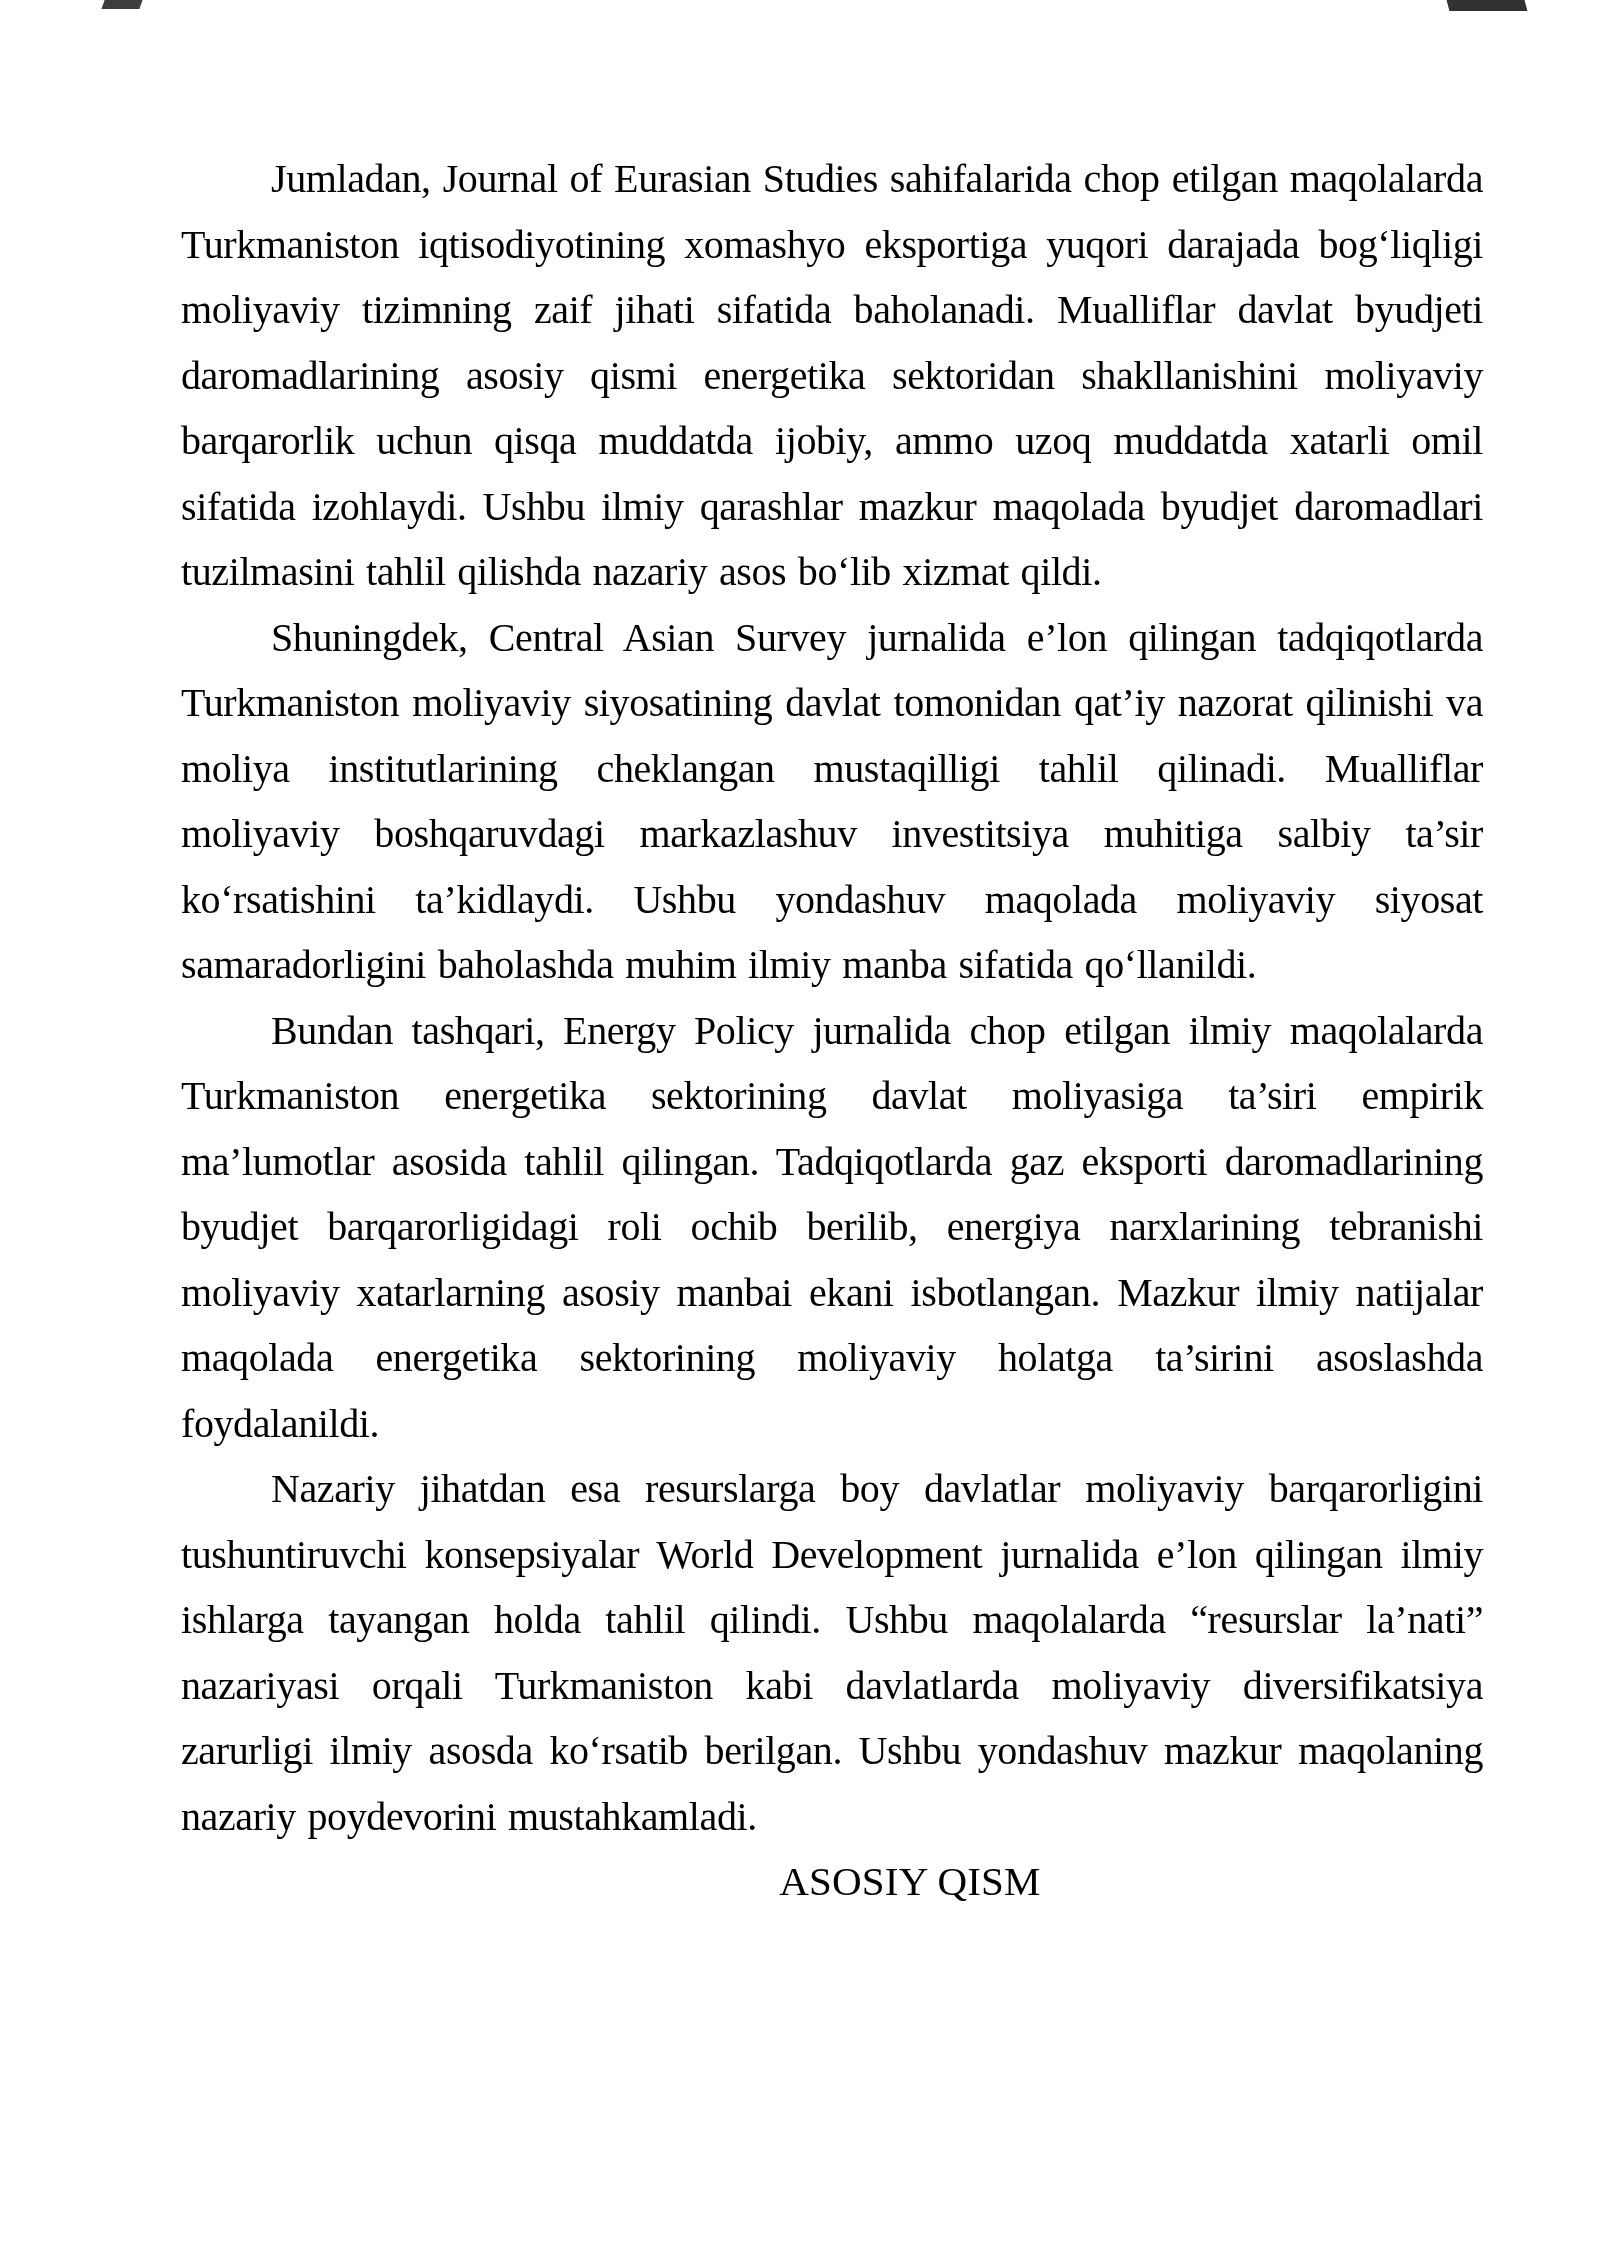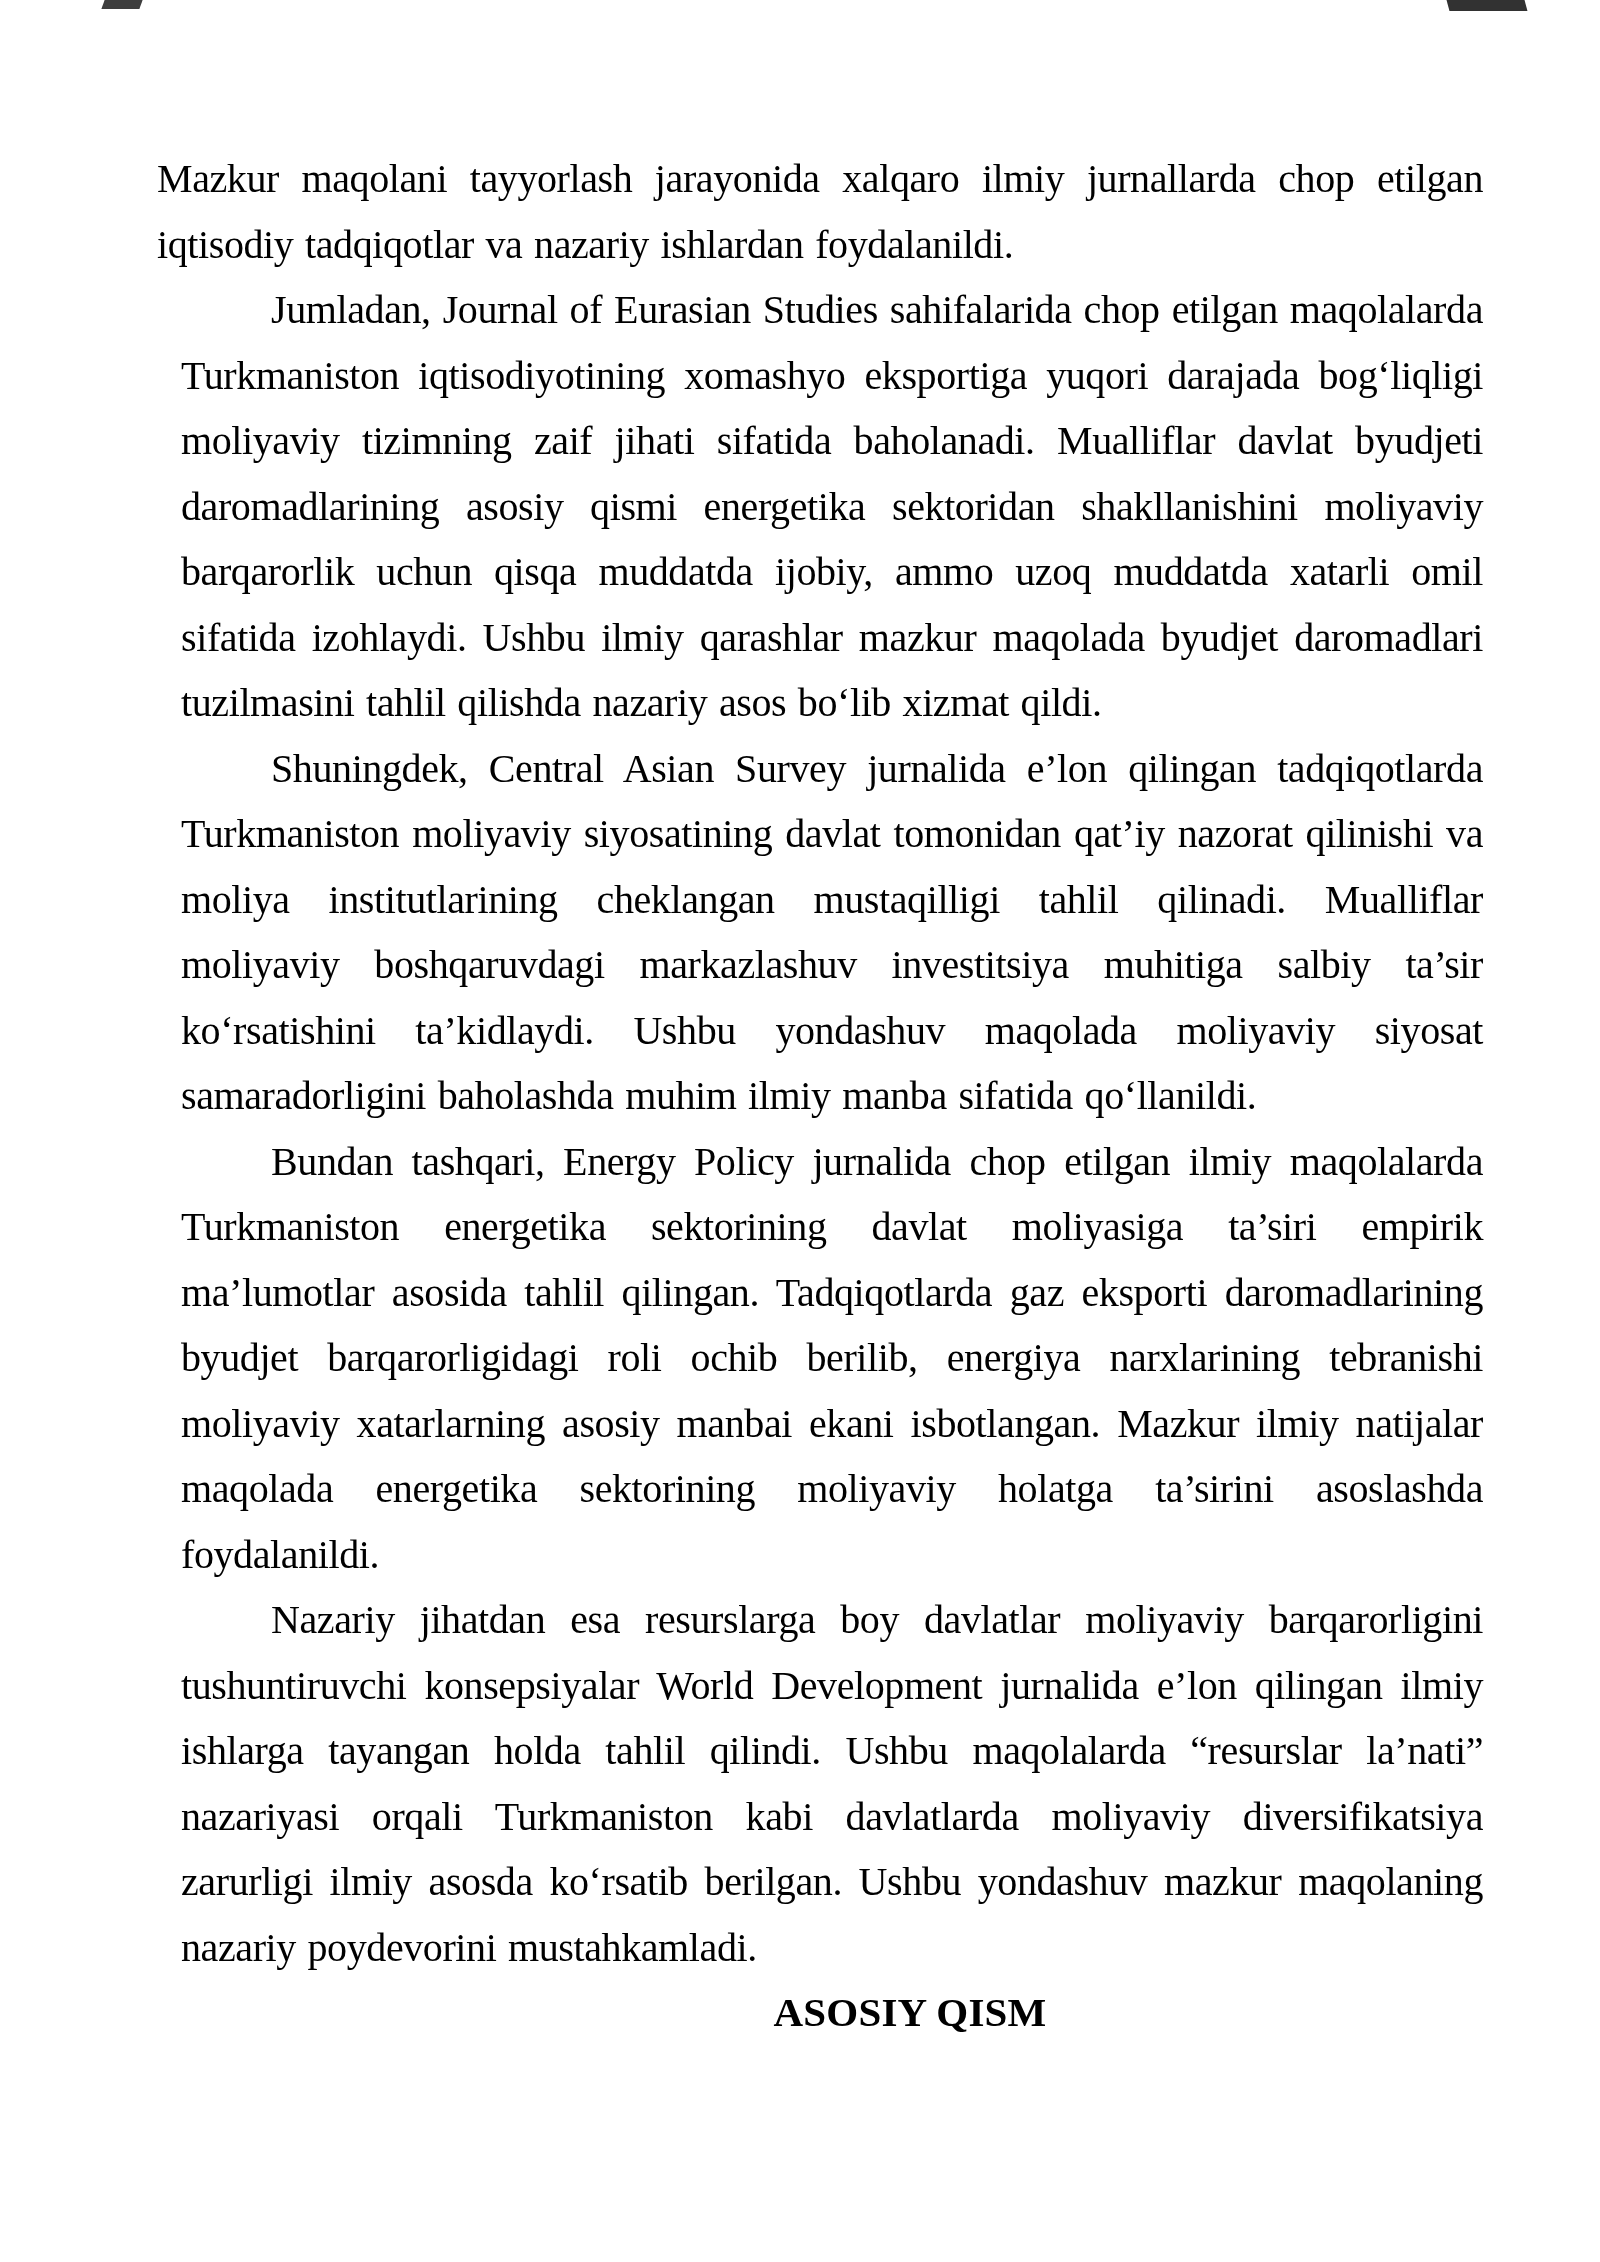--- a/index.html
+++ b/index.html
@@ -49,33 +49,32 @@
     margin-left: 24px;
   }
   .para.justify-last {
     text-align-last: justify;
   }
   .heading {
     margin: 0;
     padding: 0 0 0 180px;
     font-size: 41px;
     line-height: 65.5px;
-    font-weight: bold;
+    font-weight: normal;
     text-align: center;
     letter-spacing: 0.2px;
   }
 </style>
 </head>
 <body>
 
 <div class="scan-artifact artifact-top-left"></div>
 <div class="scan-artifact artifact-top-right"></div>
 
 <div class="page-content">
-  <p class="para">Mazkur maqolani tayyorlash jarayonida xalqaro ilmiy jurnallarda chop etilgan iqtisodiy tadqiqotlar va nazariy ishlardan foydalanildi.</p>
 
   <p class="para indent">Jumladan, Journal of Eurasian Studies sahifalarida chop etilgan maqolalarda Turkmaniston iqtisodiyotining xomashyo eksportiga yuqori darajada bogʻliqligi moliyaviy tizimning zaif jihati sifatida baholanadi. Mualliflar davlat byudjeti daromadlarining asosiy qismi energetika sektoridan shakllanishini moliyaviy barqarorlik uchun qisqa muddatda ijobiy, ammo uzoq muddatda xatarli omil sifatida izohlaydi. Ushbu ilmiy qarashlar mazkur maqolada byudjet daromadlari tuzilmasini tahlil qilishda nazariy asos boʻlib xizmat qildi.</p>
 
   <p class="para indent">Shuningdek, Central Asian Survey jurnalida e’lon qilingan tadqiqotlarda Turkmaniston moliyaviy siyosatining davlat tomonidan qat’iy nazorat qilinishi va moliya institutlarining cheklangan mustaqilligi tahlil qilinadi. Mualliflar moliyaviy boshqaruvdagi markazlashuv investitsiya muhitiga salbiy ta’sir koʻrsatishini ta’kidlaydi. Ushbu yondashuv maqolada moliyaviy siyosat samaradorligini baholashda muhim ilmiy manba sifatida qoʻllanildi.</p>
 
   <p class="para indent">Bundan tashqari, Energy Policy jurnalida chop etilgan ilmiy maqolalarda Turkmaniston energetika sektorining davlat moliyasiga ta’siri empirik ma’lumotlar asosida tahlil qilingan. Tadqiqotlarda gaz eksporti daromadlarining byudjet barqarorligidagi roli ochib berilib, energiya narxlarining tebranishi moliyaviy xatarlarning asosiy manbai ekani isbotlangan. Mazkur ilmiy natijalar maqolada energetika sektorining moliyaviy holatga ta’sirini asoslashda foydalanildi.</p>
 
   <p class="para indent">Nazariy jihatdan esa resurslarga boy davlatlar moliyaviy barqarorligini tushuntiruvchi konsepsiyalar World Development jurnalida e’lon qilingan ilmiy ishlarga tayangan holda tahlil qilindi. Ushbu maqolalarda “resurslar la’nati” nazariyasi orqali Turkmaniston kabi davlatlarda moliyaviy diversifikatsiya zarurligi ilmiy asosda koʻrsatib berilgan. Ushbu yondashuv mazkur maqolaning nazariy poydevorini mustahkamladi.</p>
 
   <h2 class="heading">ASOSIY QISM</h2>

